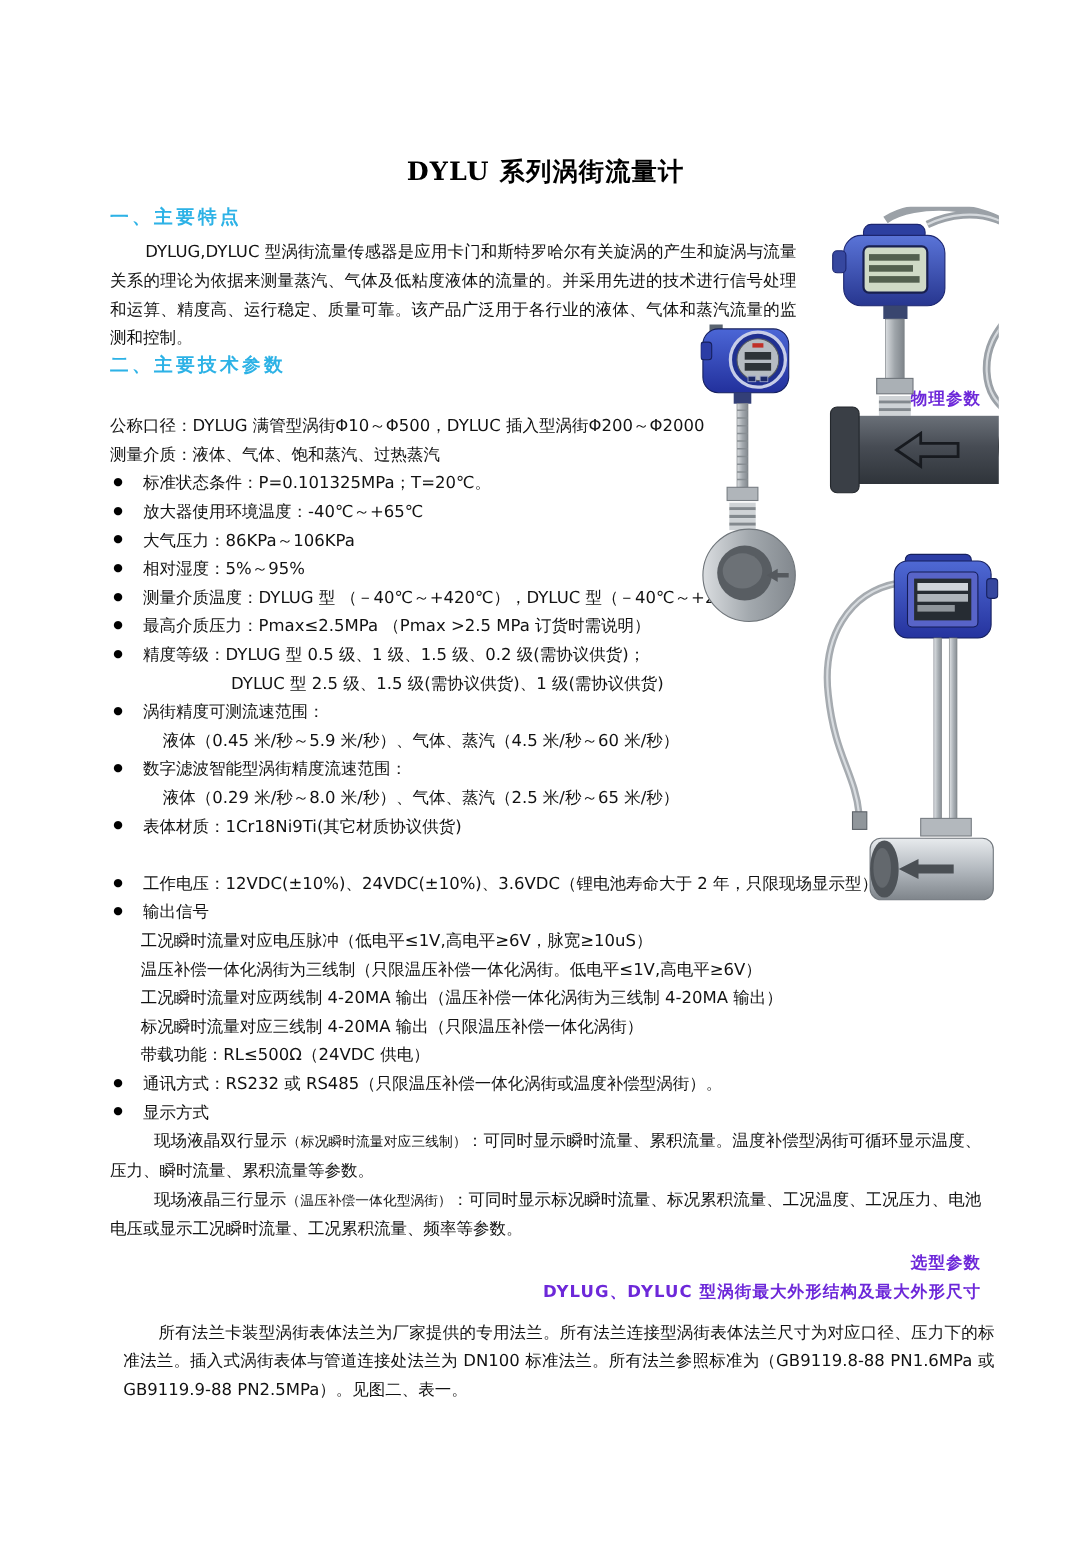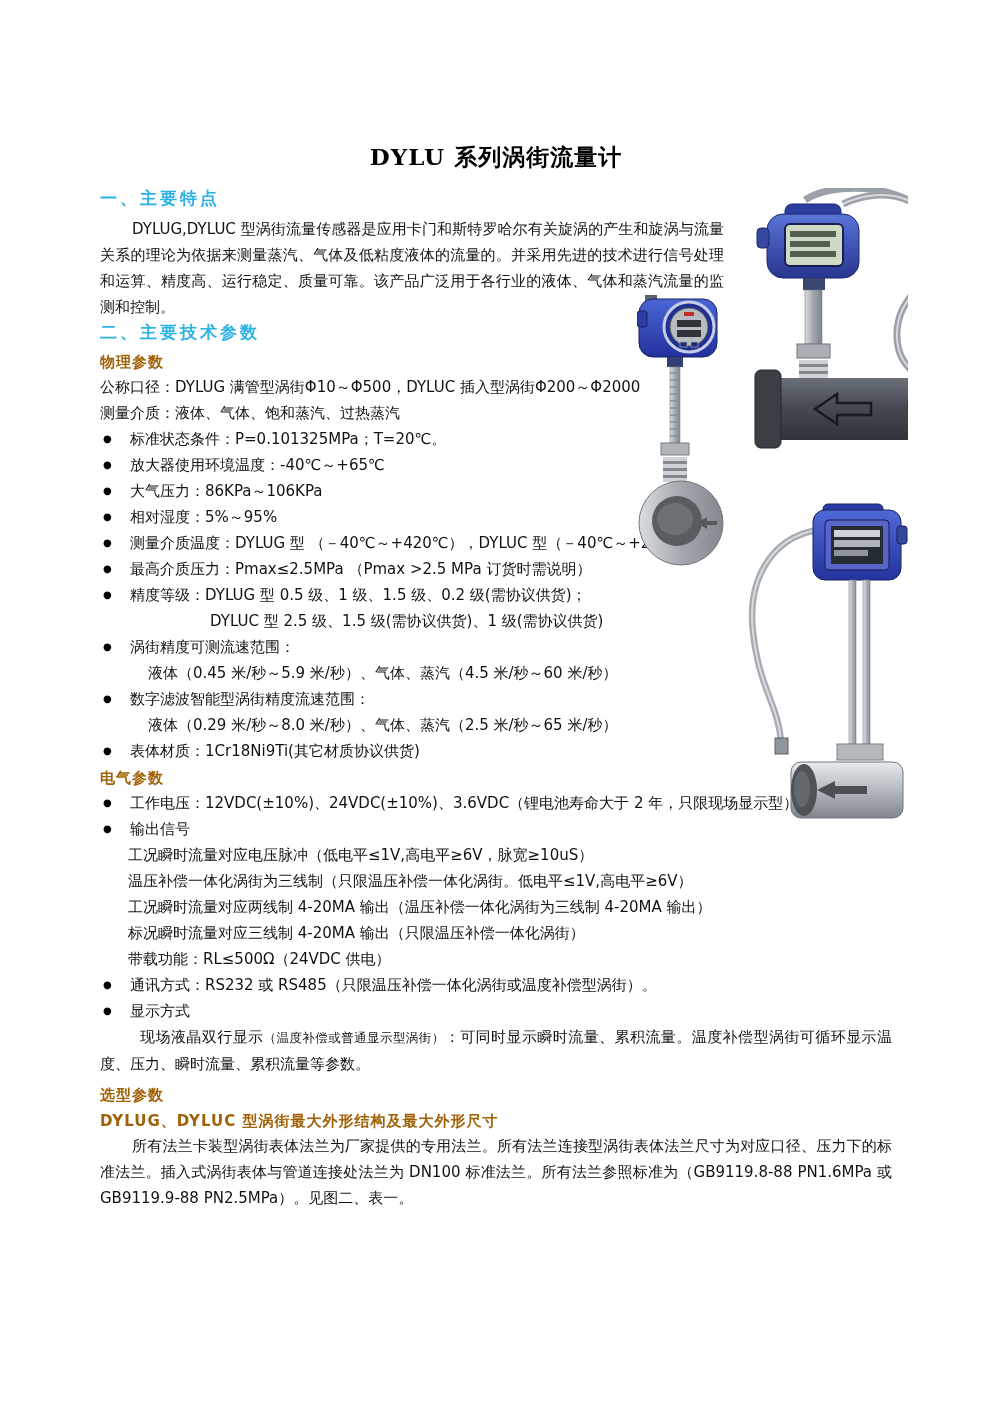--- a/index.html
+++ b/index.html
@@ -6,31 +6,31 @@
   .page{position:relative;width:908px;height:1403px;background:#ffffff;overflow:hidden;
         font-family:"DejaVu Sans","Liberation Sans",sans-serif;color:#121212;}
   .content{position:absolute;left:100px;top:0;width:792px;}
   .doc-title{margin:142px 0 0 0;font-family:"DejaVu Serif","Liberation Serif",serif;
              font-size:23px;font-weight:bold;text-align:center;line-height:30px;color:#000;letter-spacing:1px;}
   .sec-head{margin:14px 0 0 0;font-size:17px;font-weight:bold;line-height:24px;
             color:#2db2e6;letter-spacing:3px;}
   .sec-head.tech{margin-top:0;}
   .features-para{width:624px;margin:6px 0 0 0;font-size:15px;line-height:26px;
                  text-align:justify;text-indent:32px;}
-  .sub-head{margin:6px 0 0 0;font-size:15px;font-weight:bold;line-height:24px;color:#a16207;letter-spacing:1px;}
+  .sub-head{margin:6px 0 0 0;font-size:15px;font-weight:bold;line-height:24px;color:#6d28d9;letter-spacing:1px;text-align:right;}
   .sub-head.tight{margin-top:2px;}
   .line{margin:0;font-size:15px;line-height:26px;}
   .b-row{position:relative;margin:0;padding-left:30px;font-size:15px;line-height:26px;}
   .marker{position:absolute;left:3px;top:0;font-size:10px;color:#000;}
   .sub-acc{margin:0;padding-left:110px;font-size:15px;line-height:26px;}
   .sub-flow{margin:0;padding-left:48px;font-size:15px;line-height:26px;}
   .sub-sig{margin:0;padding-left:28px;font-size:15px;line-height:26px;}
   .disp-para{width:792px;margin:0;font-size:15px;line-height:26px;text-align:justify;text-indent:40px;}
   .small-note{font-size:12.5px;}
-  .sel-para{width:792px;margin:0;font-size:15px;line-height:26px;text-align:justify;text-indent:32px;}
+  .sel-para{width:792px;margin:12px;font-size:15px;line-height:26px;text-align:justify;text-indent:32px;}
   .photo{position:absolute;}
   .photo1{left:745px;top:188px;}
   .photo2{left:637px;top:293px;}
   .photo3{left:737px;top:502px;}
 </style>
 </head>
 <body>
 
 <div class="page">
   <div class="content">
@@ -107,21 +107,22 @@
     <p class="sub-sig">带载功能：RL≤500Ω（24VDC 供电）</p>
     <div class="b-row">
       <span class="marker">●</span>
       <span>通讯方式：RS232 或 RS485（只限温压补偿一体化涡街或温度补偿型涡街）。</span>
     </div>
     <div class="b-row">
       <span class="marker">●</span>
       <span>显示方式</span>
     </div>
 
-    <p class="disp-para"><span>现场液晶双行显示</span><span class="small-note">（温度补偿或普通显示型涡街）</span><span>：可同时显示瞬时流量、累积流量。温度补偿型涡街可循环显示温度、压力、瞬时流量、累积流量等参数。</span></p>
+    <p class="disp-para"><span>现场液晶双行显示</span><span class="small-note">（标况瞬时流量对应三线制）</span><span>：可同时显示瞬时流量、累积流量。温度补偿型涡街可循环显示温度、压力、瞬时流量、累积流量等参数。</span></p>
+    <p class="disp-para"><span>现场液晶三行显示</span><span class="small-note">（温压补偿一体化型涡街）</span><span>：可同时显示标况瞬时流量、标况累积流量、工况温度、工况压力、电池电压或显示工况瞬时流量、工况累积流量、频率等参数。</span></p>
 
     <h3 class="sub-head">选型参数</h3>
     <h4 class="sub-head tight">DYLUG、DYLUC 型涡街最大外形结构及最大外形尺寸</h4>
     <p class="sel-para">所有法兰卡装型涡街表体法兰为厂家提供的专用法兰。所有法兰连接型涡街表体法兰尺寸为对应口径、压力下的标准法兰。插入式涡街表体与管道连接处法兰为 DN100 标准法兰。所有法兰参照标准为（GB9119.8-88 PN1.6MPa 或 GB9119.9-88 PN2.5MPa）。见图二、表一。</p>
 
   </div>
 
   <svg class="photo photo1" width="240" height="262" viewBox="0 0 240 262" aria-hidden="true">
     <defs>
       <linearGradient id="g1blue" x1="0" y1="0" x2="0" y2="1">

